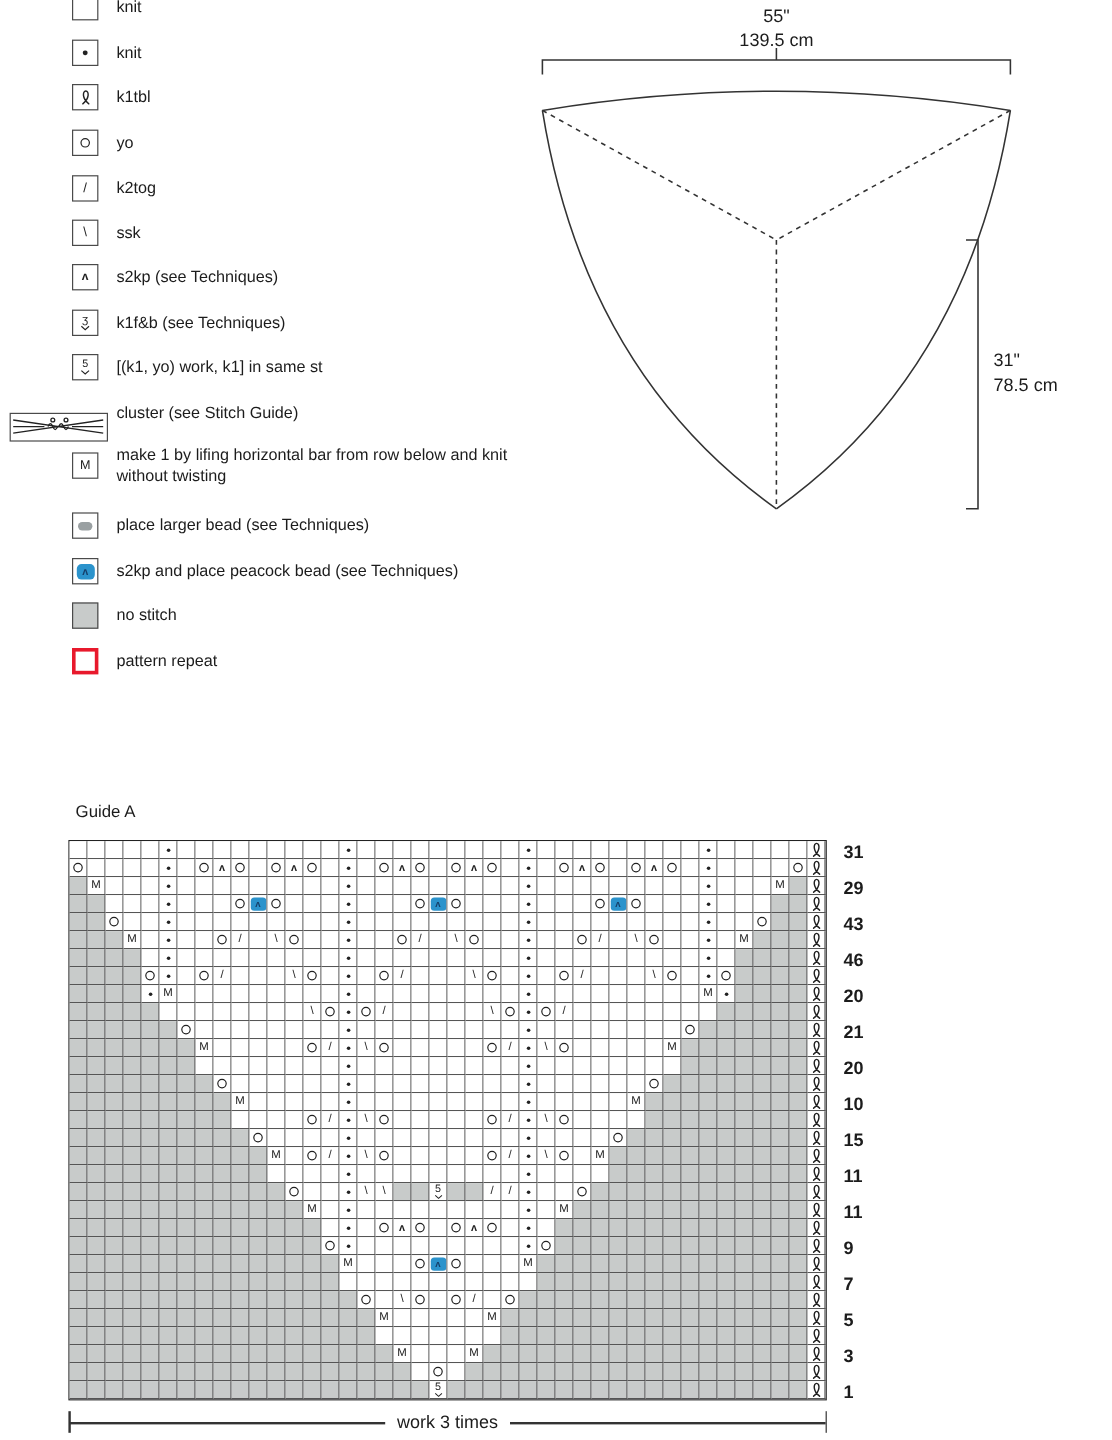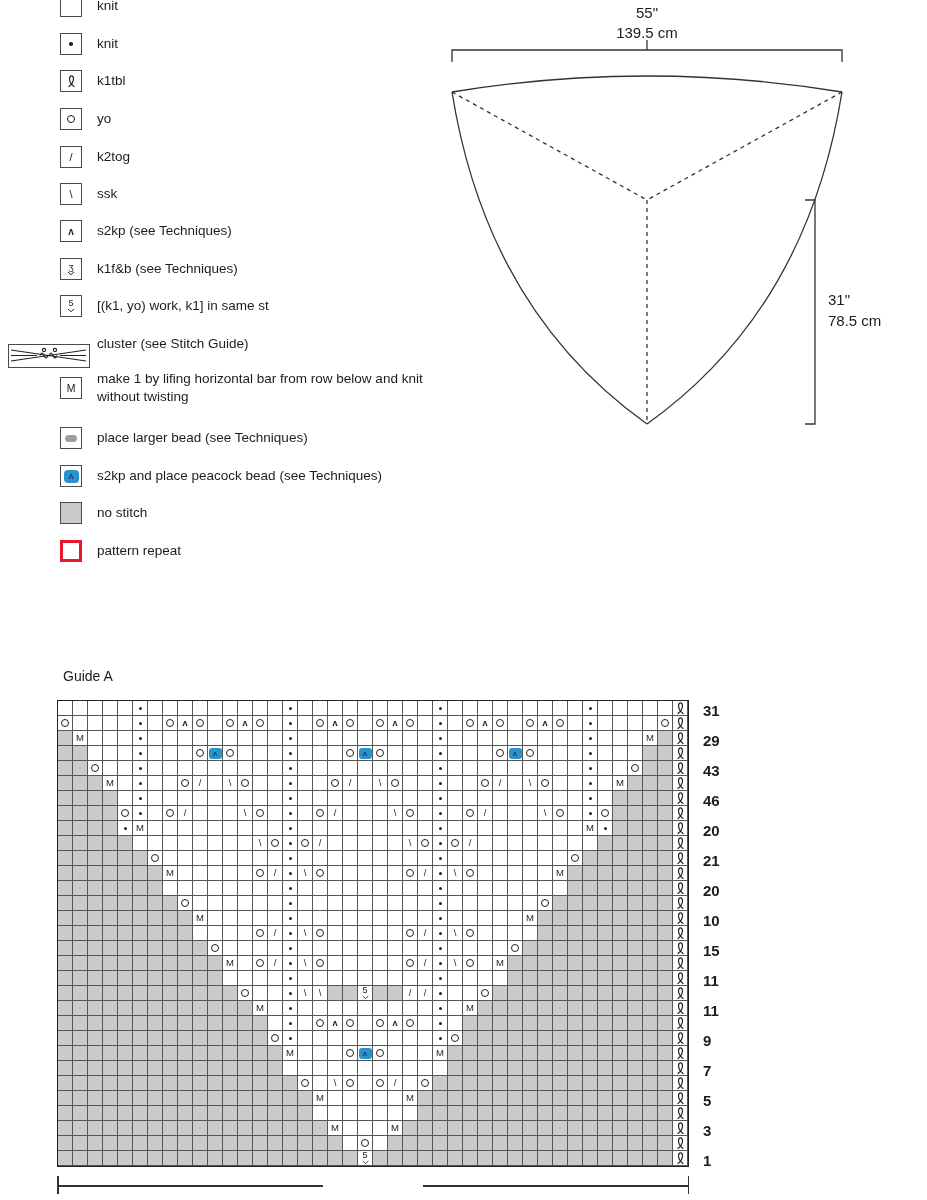--- a/index.html
+++ b/index.html
@@ -2046,15 +2046,16 @@
       <div class="rownum" style="left: 703px; top: 1062px;">7</div>
       <div class="rownum" style="left: 703px; top: 1092px;">5</div>
       <div class="rownum" style="left: 703px; top: 1122px;">3</div>
       <div class="rownum" style="left: 703px; top: 1152px;">1</div>
     </div>
   <div id="bracket">
     <div class="tick" style="left:0;"></div>
     <div class="tick" style="right:0;"></div>
     <div class="hline" style="left:1px;width:265px;"></div>
     <div class="hline" style="right:1px;width:265px;"></div>
+    <div class="btxt"><span>work 3 times</span></div>
   </div>
 
 </div>
 
 </body></html>

